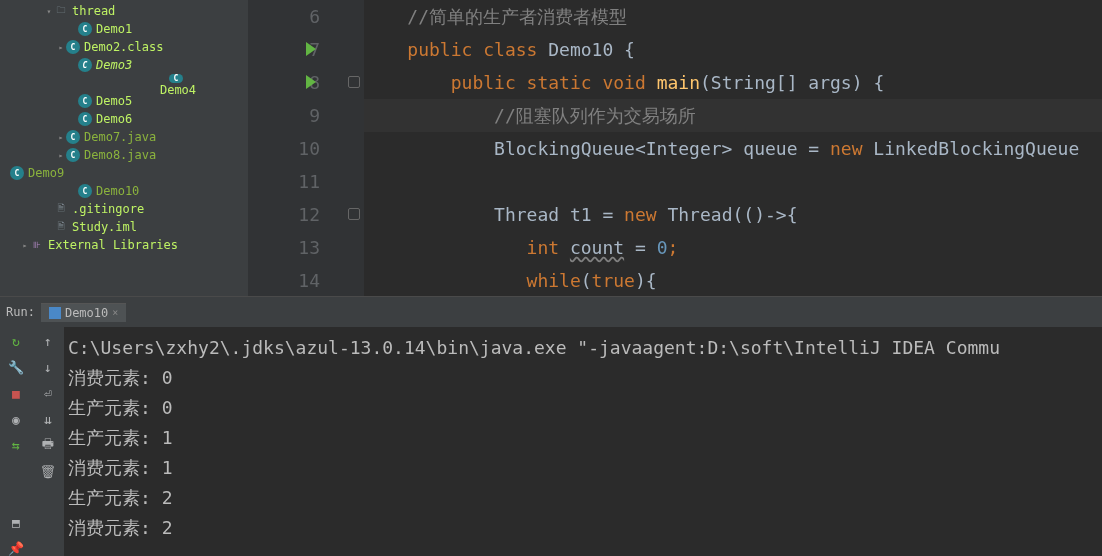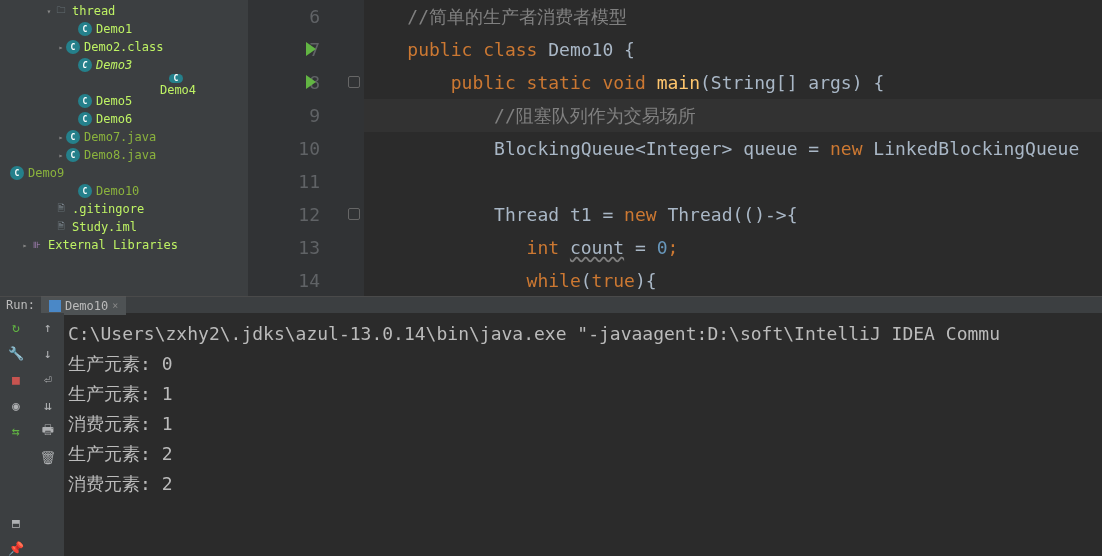--- a/index.html
+++ b/index.html
@@ -25,21 +25,21 @@
 .fold-mark { position: absolute; left: 2px; width: 12px; height: 12px; border: 1px solid #666; border-radius: 2px; }
 .code-area { flex: 1; overflow: hidden; }
 .cline { height: 33px; white-space: pre; }
 .cline.hl { background: #323232; }
 .k-orange { color: #cc7832; }
 .k-yellow { color: #ffc66d; }
 .k-comment { color: #808080; }
 .k-num { color: #6897bb; }
 .k-wave { text-decoration: underline wavy #808080; text-underline-offset: 2px; }
 .run-panel { flex: 1; background: #2b2b2b; display: flex; flex-direction: column; border-top: 1px solid #4a4a4a; }
-.run-header { height: 16px; background: #3c3f41; display: flex; align-items: center; font-size: 12px; padding-left: 6px; color: #bbb; }
+.run-header { height: 30px; background: #3c3f41; display: flex; align-items: center; font-size: 12px; padding-left: 6px; color: #bbb; }
 .run-tab { background: #4e5254; padding: 2px 8px; display: flex; align-items: center; gap: 4px; margin-left: 6px; border-top: 1px solid #555; }
 .tab-close { color: #888; font-size: 10px; }
 .run-body { flex: 1; display: flex; }
 .tool-col { width: 32px; background: #3c3f41; display: flex; flex-direction: column; align-items: center; padding-top: 6px; gap: 10px; }
 .tool-btn { width: 16px; height: 16px; display: flex; align-items: center; justify-content: center; font-size: 13px; color: #afb1b3; }
 .console { flex: 1; font-family: Consolas, monospace; font-size: 18px; line-height: 30px; padding: 6px 0 0 4px; color: #bbbbbb; overflow: hidden; }
 .cl { white-space: pre; }
 </style>
 </head>
 <body>
@@ -172,20 +172,21 @@
     <div class="tool-col">
       <div class="tool-btn">↑</div>
       <div class="tool-btn">↓</div>
       <div class="tool-btn">⏎</div>
       <div class="tool-btn">⇊</div>
       <div class="tool-btn">🖶</div>
       <div class="tool-btn">🗑</div>
     </div>
     <div class="console" id="cons">
         <div class="cl">C:\Users\zxhy2\.jdks\azul-13.0.14\bin\java.exe "-javaagent:D:\soft\IntelliJ IDEA Commu</div>
+        <div class="cl">消费元素: 0</div>
         <div class="cl">生产元素: 0</div>
         <div class="cl">生产元素: 1</div>
         <div class="cl">消费元素: 1</div>
         <div class="cl">生产元素: 2</div>
         <div class="cl">消费元素: 2</div>
       </div>
   </div>
 </div>
 
 </body></html>

